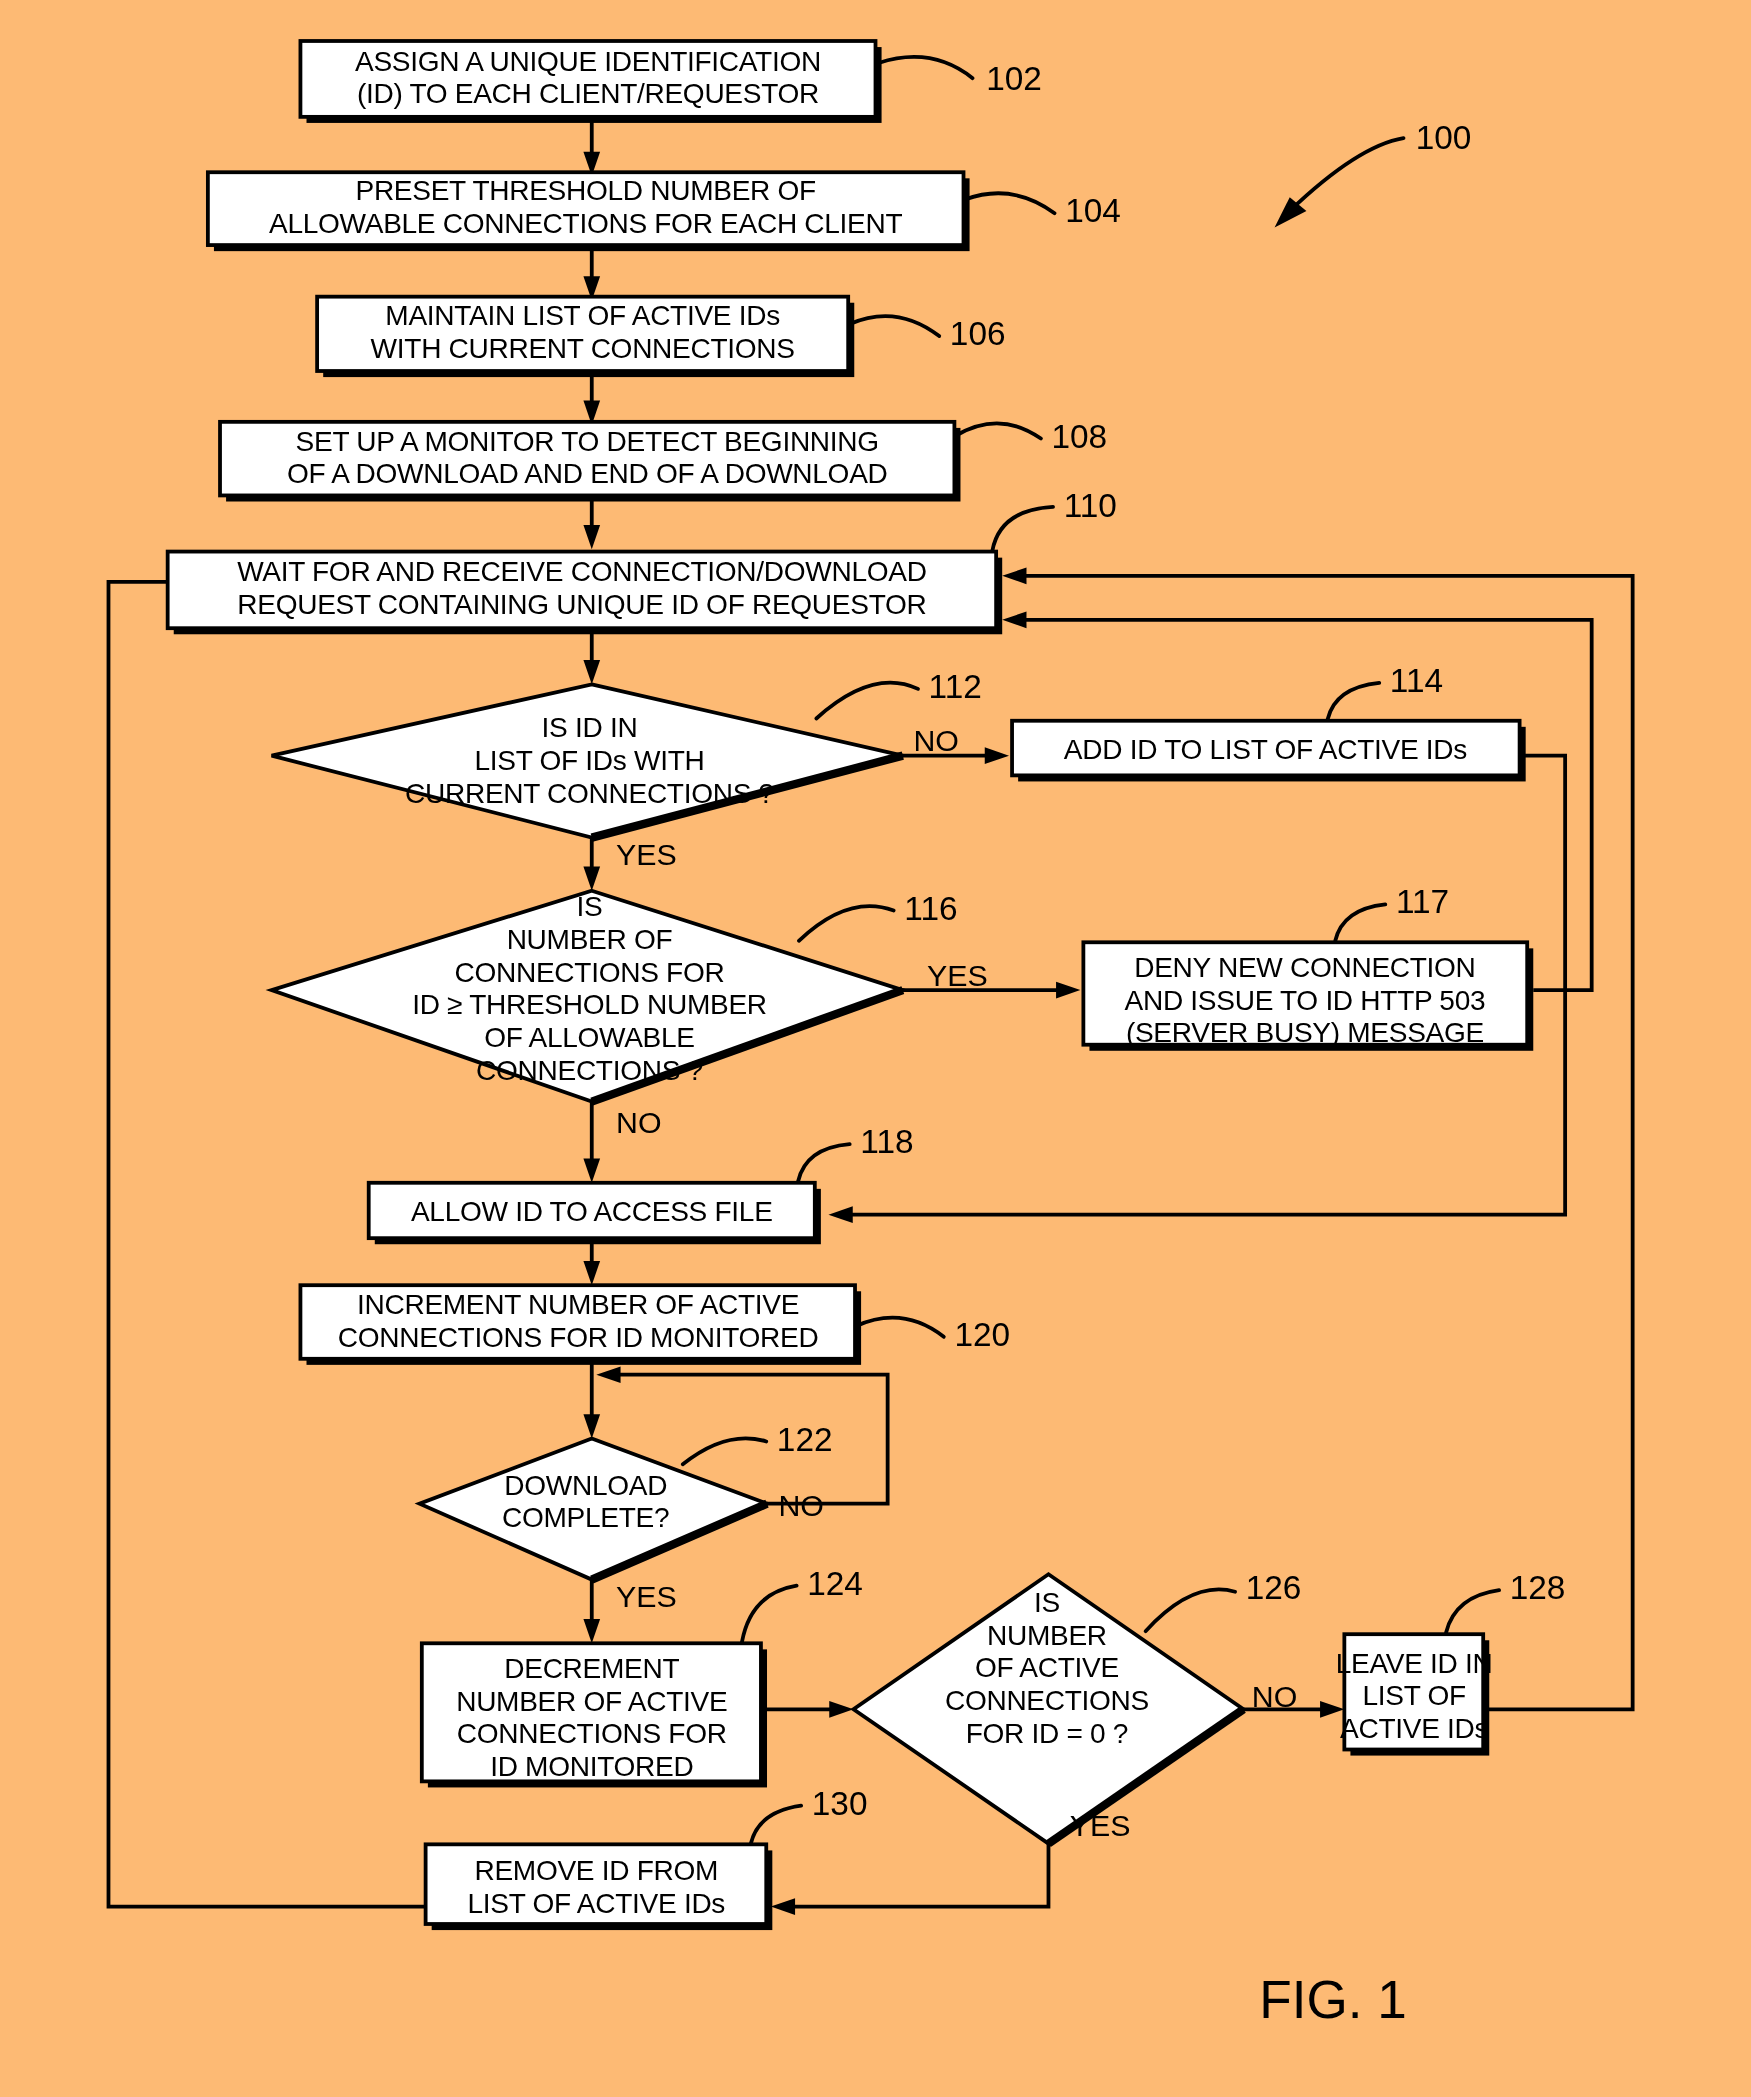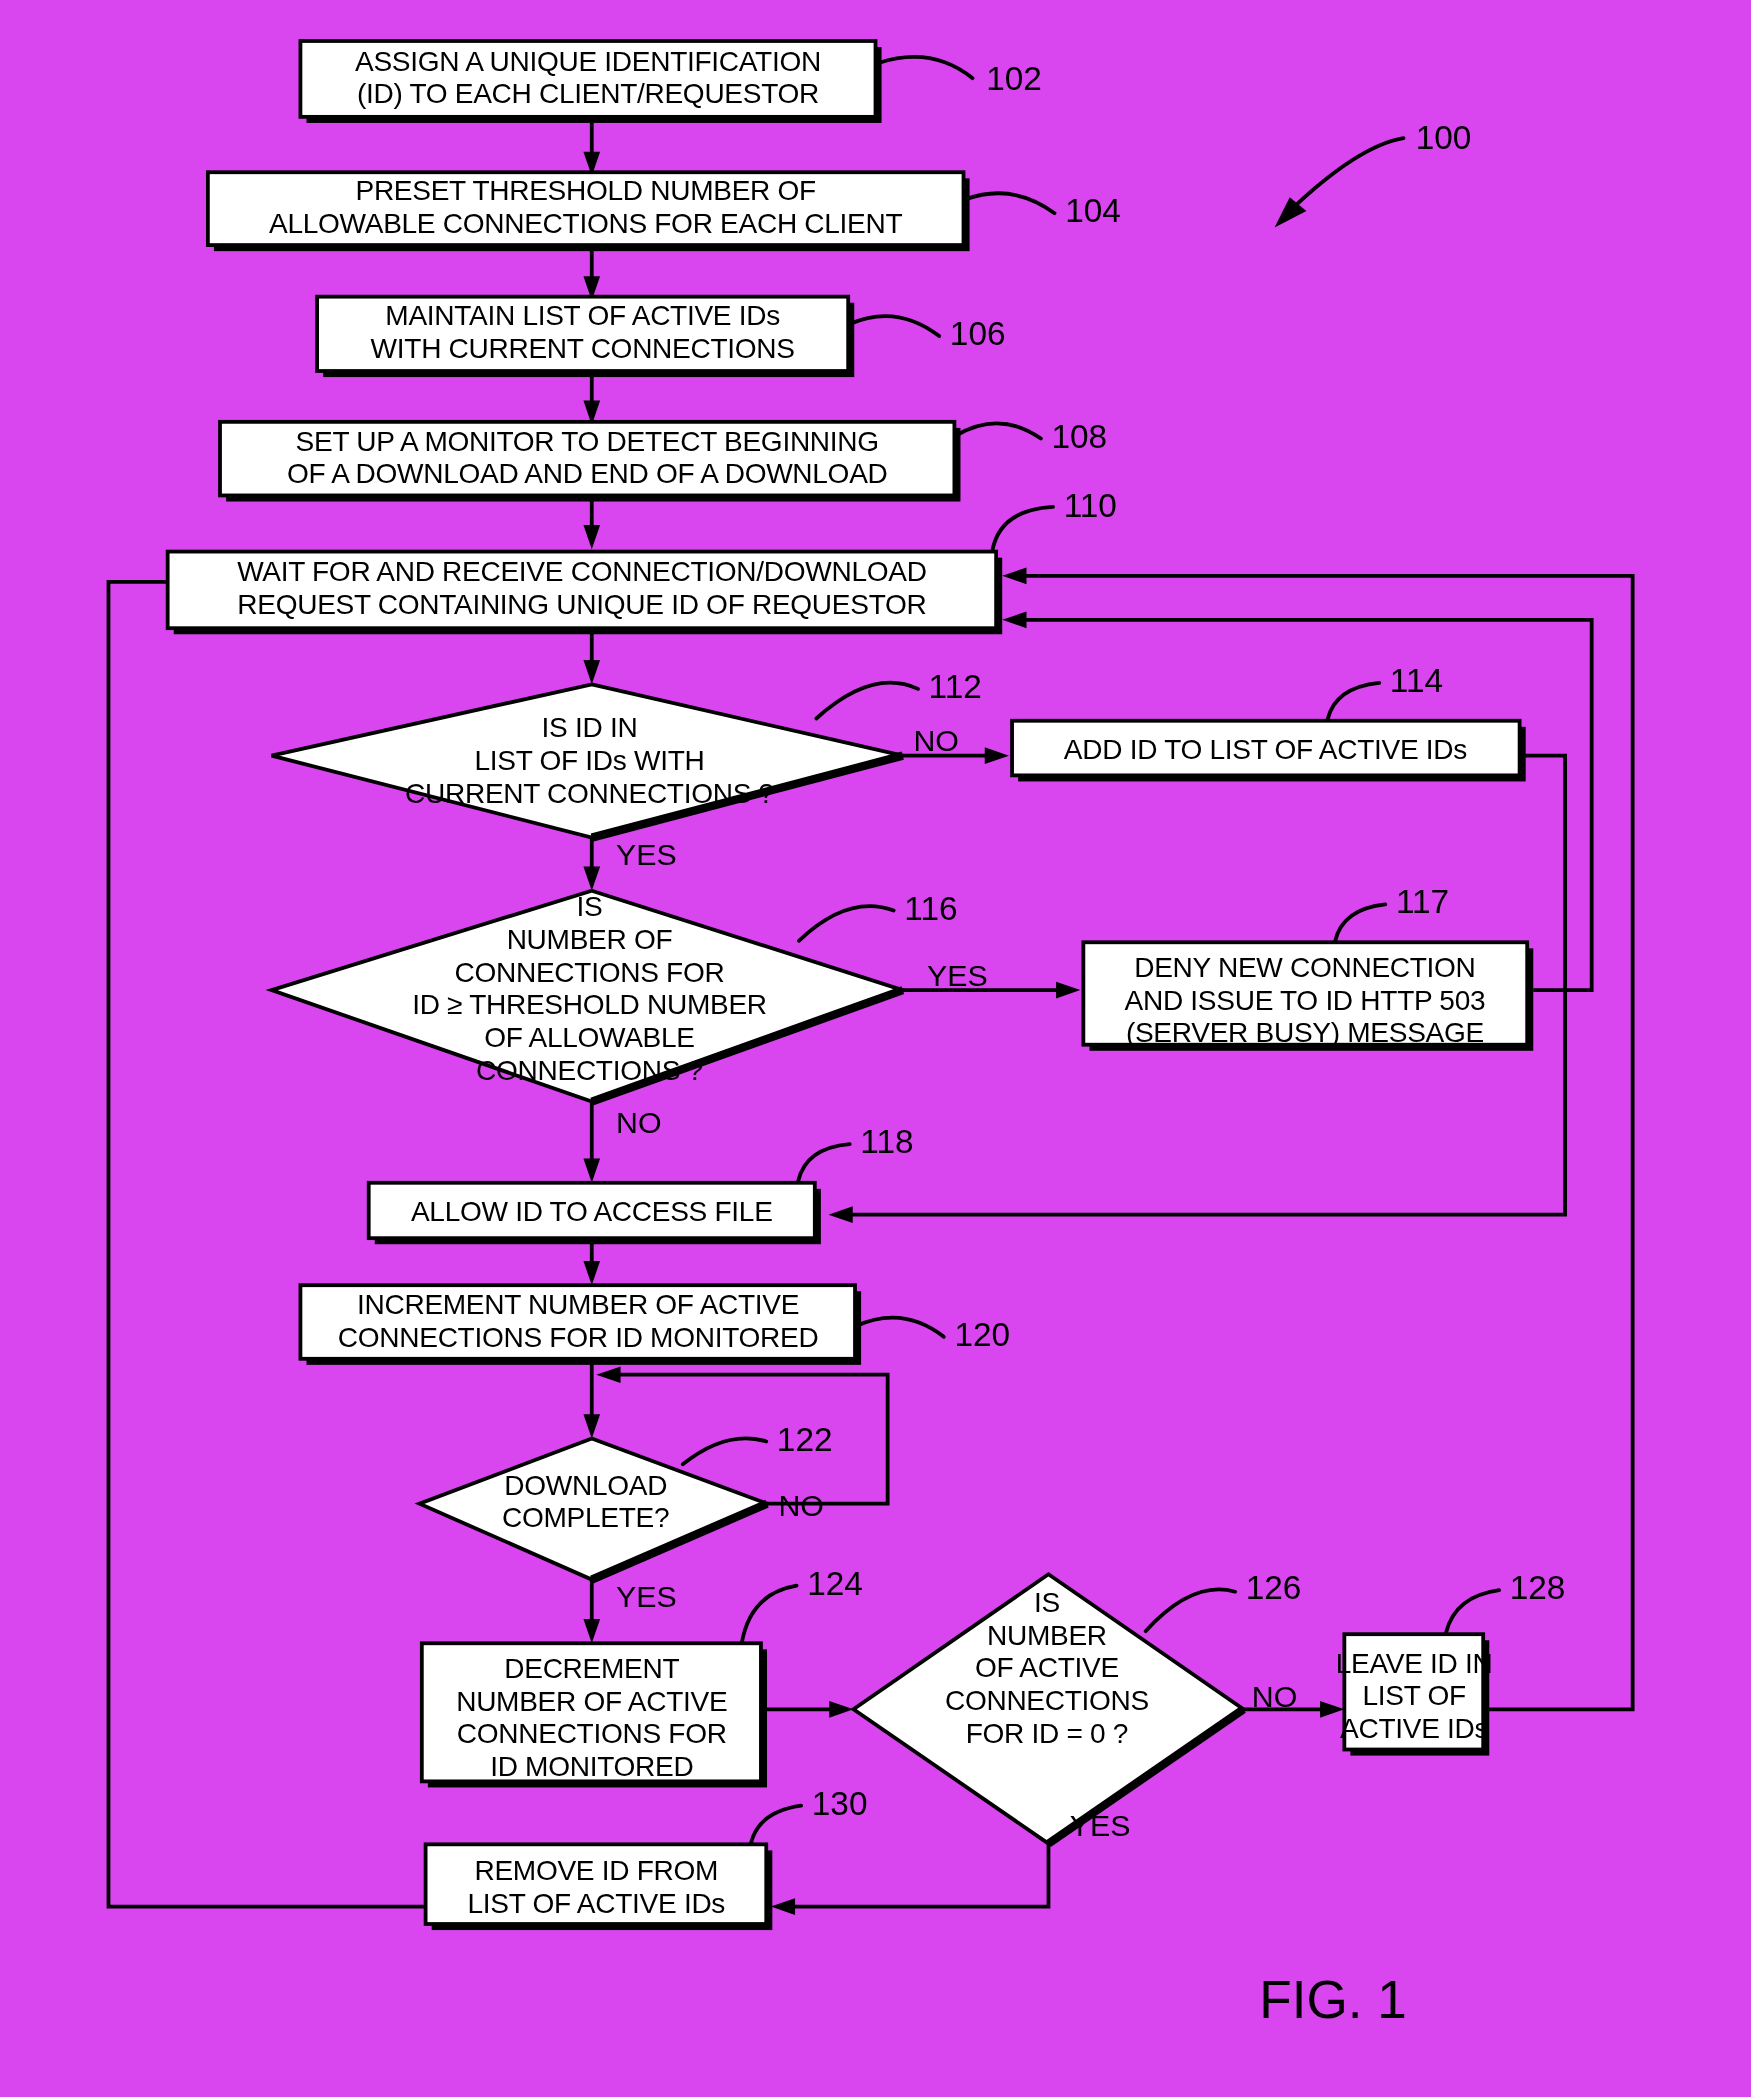--- a/index.html
+++ b/index.html
@@ -1,17 +1,17 @@
 <!DOCTYPE html>
 <html style="font-size:12px"><head>
 <meta charset="utf-8">
 <style>
   html,body{margin:0;padding:0;background:#ffffff;}
   body{width:1751px;height:2097px;font-family:"Liberation Sans",sans-serif;}
-  #fig{position:relative;width:1751px;height:2097px;background:#d946ef;}
+  #fig{position:relative;width:1751px;height:2097px;background:#fdba74;}
   svg{display:block;}
   .boxtxt{font-family:"Liberation Sans",sans-serif;font-size:37px;fill:#000;text-anchor:middle;letter-spacing:-0.4px;}
   .difftxt{font-family:"Liberation Sans",sans-serif;font-size:37px;fill:#000;text-anchor:middle;letter-spacing:-0.4px;}
   .reftxt{font-family:"Liberation Sans",sans-serif;font-size:44px;fill:#000;text-anchor:start;}
   .branchtxt{font-family:"Liberation Sans",sans-serif;font-size:40px;fill:#000;text-anchor:start;}
   .figtxt{font-family:"Liberation Sans",sans-serif;font-size:70px;fill:#000;text-anchor:start;}
   .shape{fill:#ffffff;stroke:#000000;stroke-width:5;}
   .shadow{fill:#000000;stroke:none;}
   .ln{stroke:#000000;stroke-width:5;fill:none;}
   .leader{stroke:#000000;stroke-width:5;fill:none;stroke-linecap:round;}

